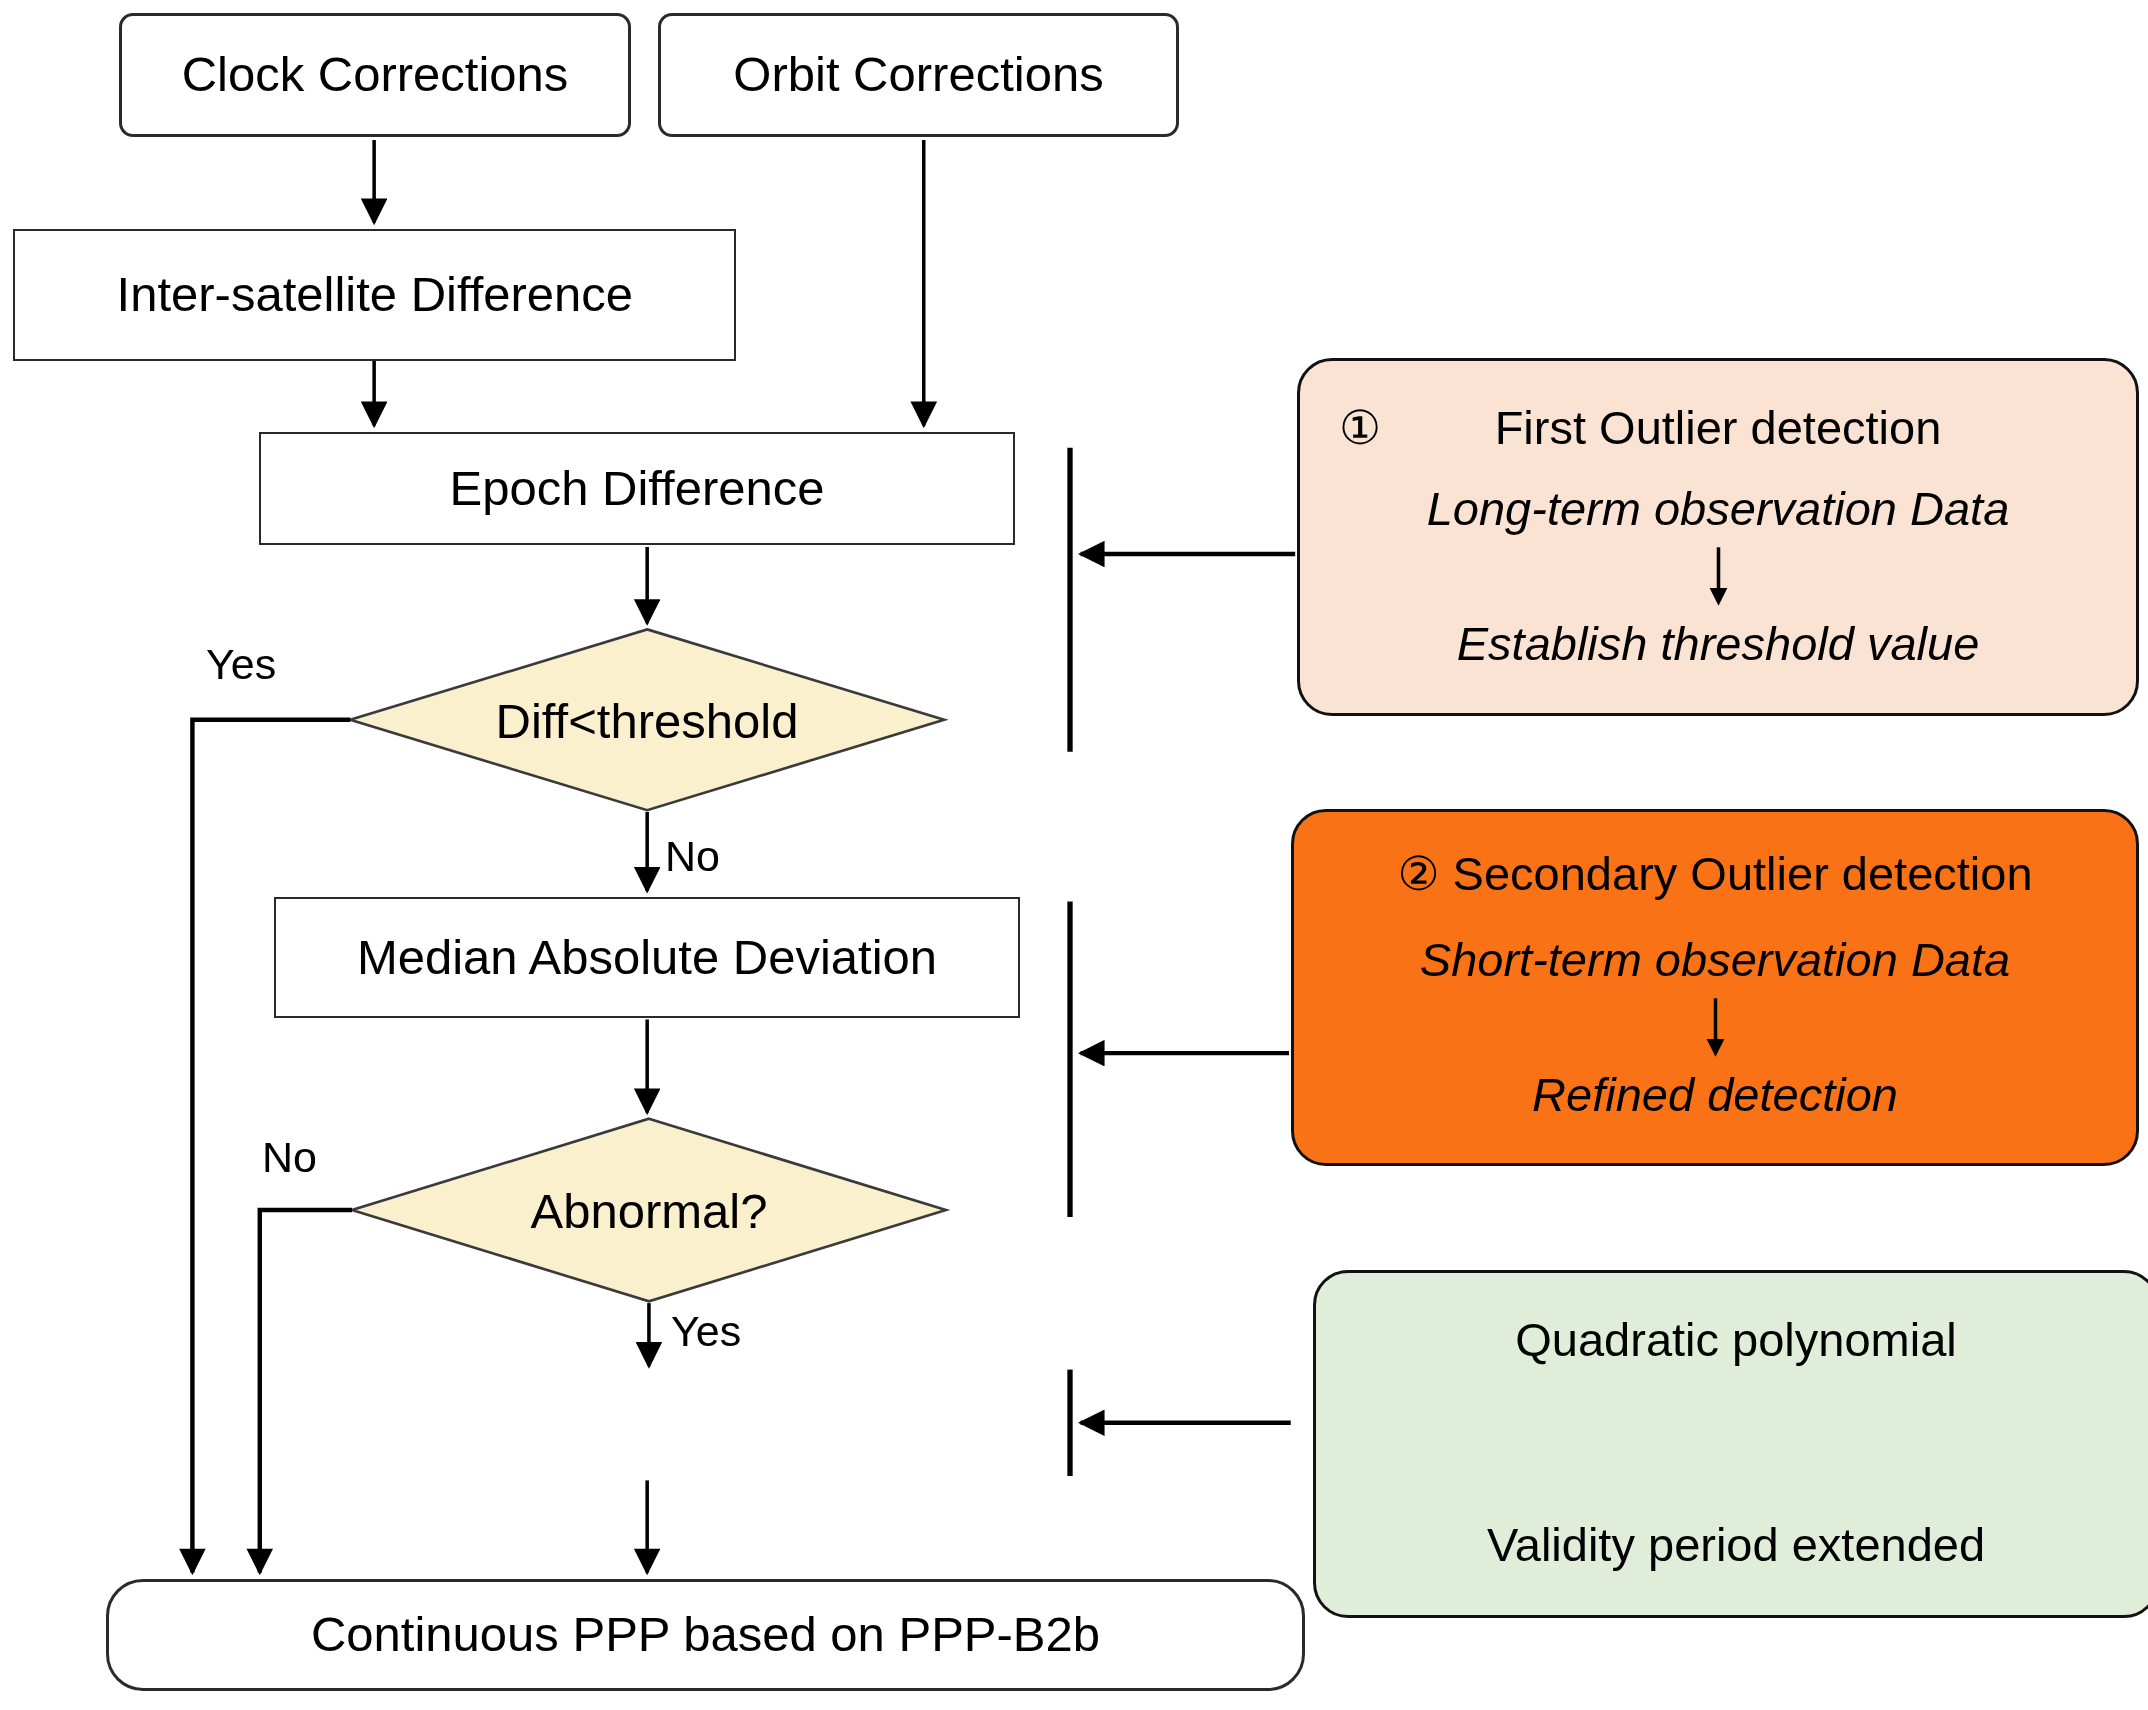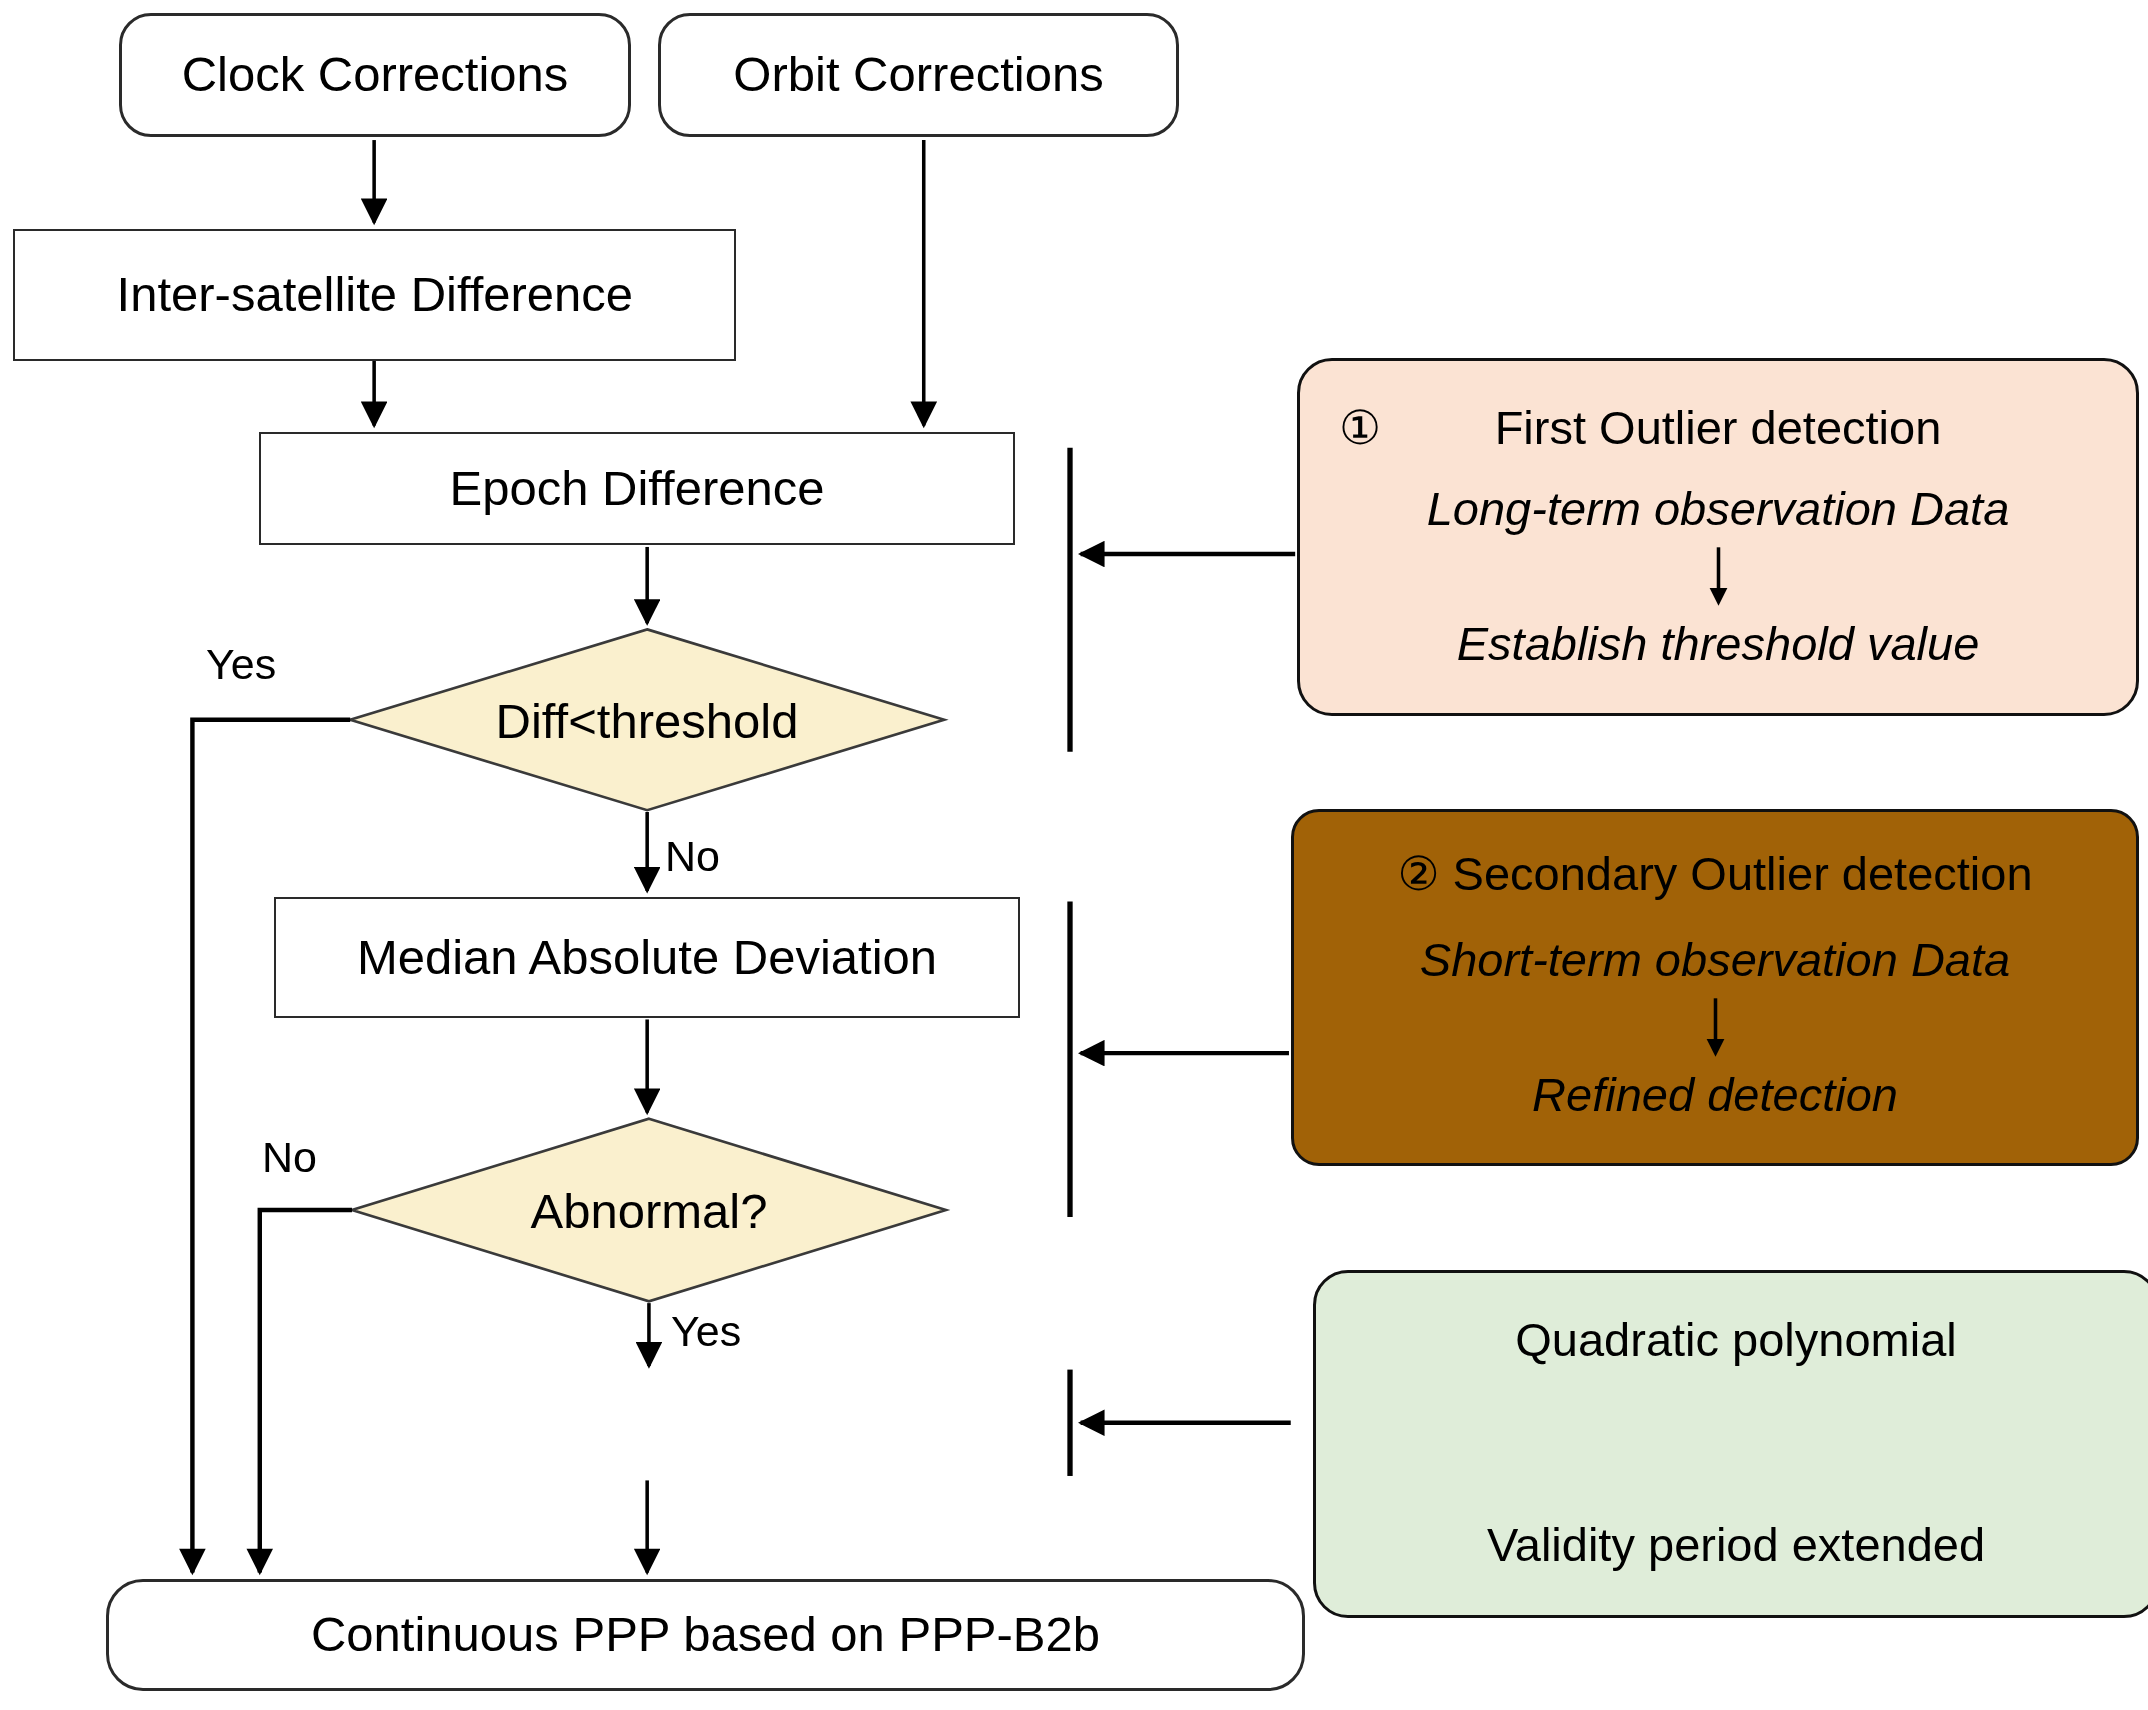--- a/index.html
+++ b/index.html
@@ -15,21 +15,21 @@
   .node{
     position:absolute;
     display:flex;align-items:center;justify-content:center;
     text-align:center;
     background:#ffffff;
     border:2.7px solid #2a2a2a;
     font-size:49px;
     line-height:1.1;
     box-sizing:border-box;
   }
-  .node.round{border-radius:32px;border-width:3.5px;}
+  .node.round{border-radius:14px;border-width:3.5px;}
   .node.plain{border-radius:0;}
   .diamond-label{
     position:absolute;
     display:flex;align-items:center;justify-content:center;
     text-align:center;
     font-size:49px;
     background:transparent;border:none;
   }
   .edge-label{
     position:absolute;
@@ -51,21 +51,21 @@
     padding-top:39px;
   }
   .ann .hdr .num{
     position:absolute;left:39px;top:39px;
   }
   .ann .spacer{flex:1;}
   .ann .tight{margin:7px 0;font-style:italic;}
   .ann .arrow-gap{height:59px;margin:3.5px 0;}
   .ann.green{justify-content:space-between;padding:39px 8.9px 43px 8.9px;}
   .orange{background:#FBE3D3;}
-  .blue{background:#a16207;border-radius:28px;}
+  .blue{background:#f97316;}
   .greenbg{background:#DFEDD9;margin-left:20px;}
 </style>
 </head>
 <body>
 
 <div id="canvas">
 
   <svg id="wires" viewBox="0 0 2423 1929">
     <defs>
       <marker id="ah" viewBox="0 0 10 10" refX="9" refY="5" markerWidth="34" markerHeight="30" orient="auto" markerUnits="userSpaceOnUse">

